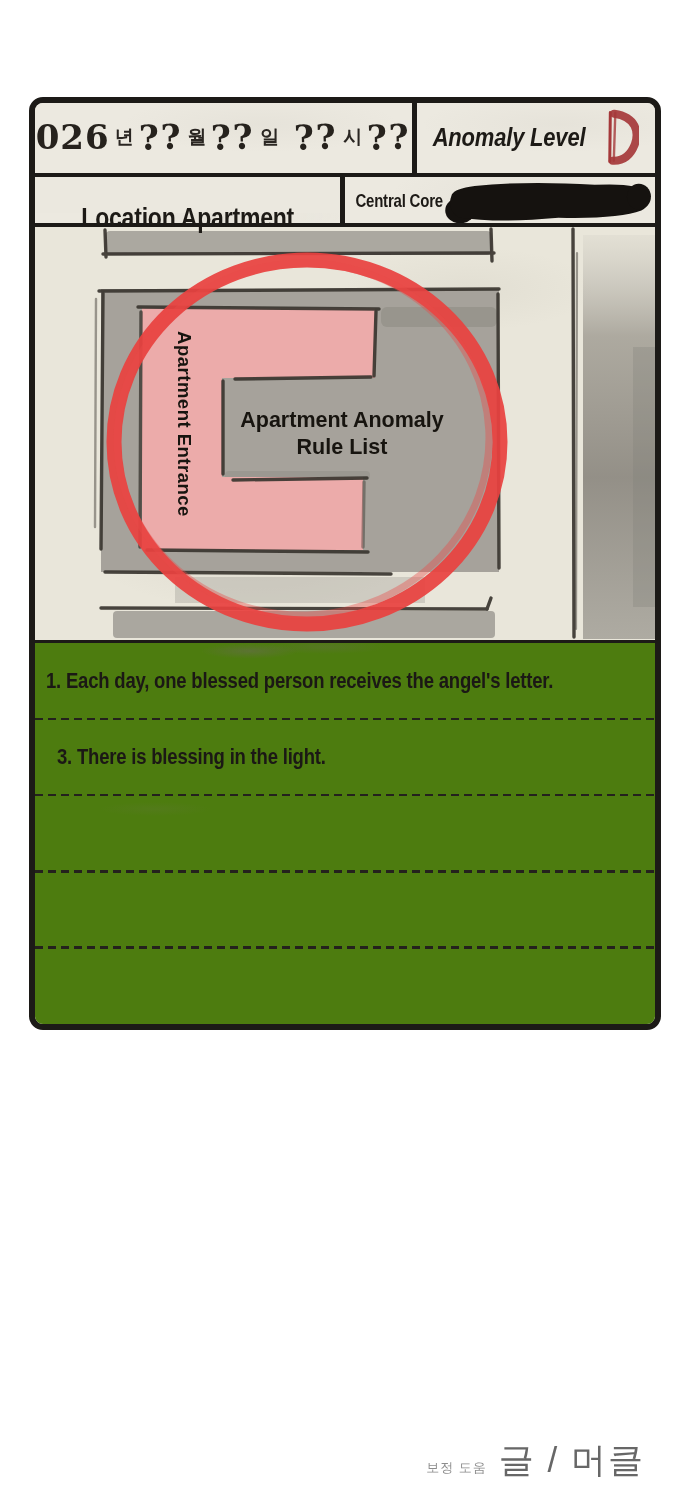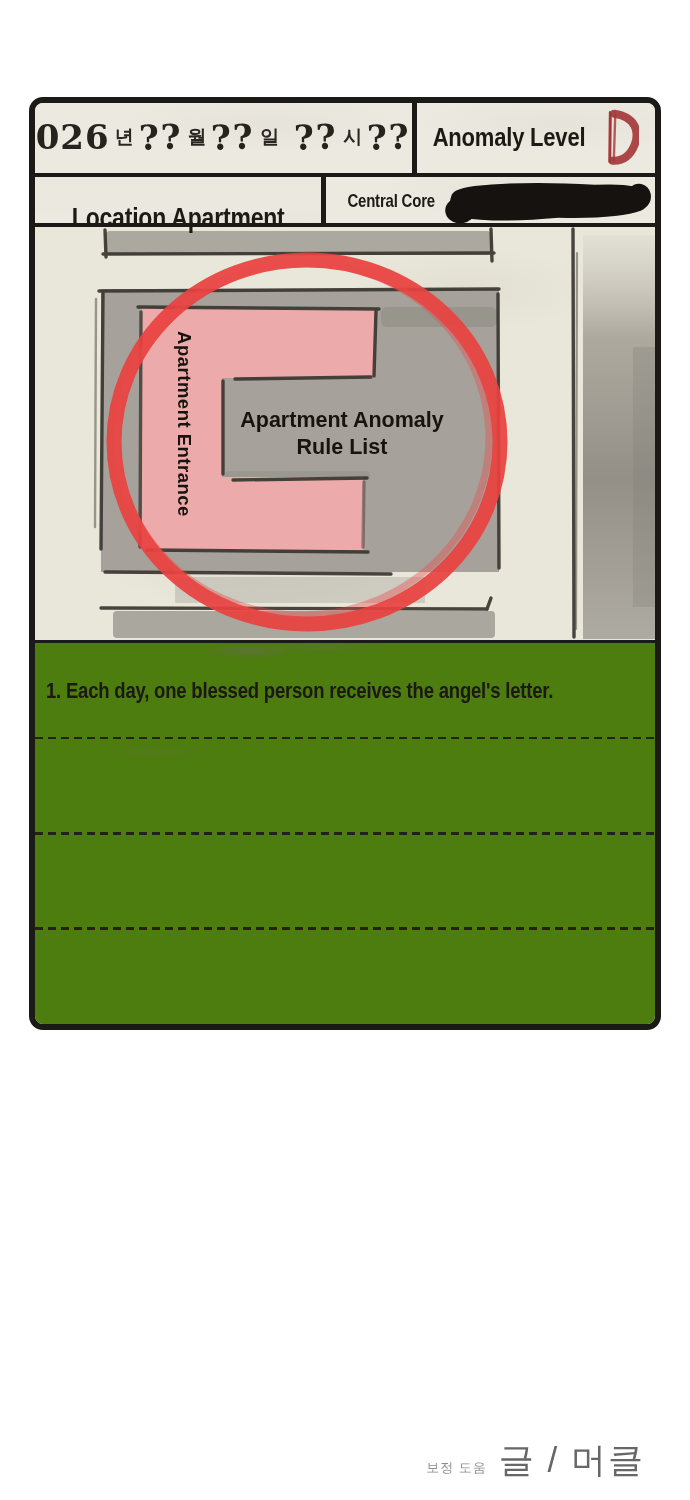--- a/index.html
+++ b/index.html
@@ -16,23 +16,23 @@
     display:flex;flex-direction:column;overflow:hidden;
   }
   .row{box-sizing:border-box;display:flex;}
   .row1{height:74px;border-bottom:4px solid #1c1a17;}
   .row2{height:50px;border-bottom:4px solid #1c1a17;}
   .cell{box-sizing:border-box;display:flex;align-items:center;
     background:
       radial-gradient(200px 40px at 60% 30%, rgba(150,145,133,.07), transparent 70%),
       #ece9e0;}
   .date-cell{width:377px;justify-content:center;gap:4px;padding-bottom:2px;}
-  .anom-cell{flex:1;border-left:5px solid #1c1a17;justify-content:center;gap:14px;}
+  .anom-cell{flex:1;border-left:5px solid #1c1a17;justify-content:center;gap:14px;font-style:italic;}
   .loc-cell{width:313px;justify-content:center;margin-top:36px;}
-  .core-cell{flex:1;border-left:5px solid #1c1a17;padding-left:21px;gap:8px;text-align:center;}
+  .core-cell{flex:1;border-left:5px solid #1c1a17;padding-left:10px;gap:0;text-align:center;}
   .hand{font-family:"DejaVu Serif", serif;font-weight:bold;color:#26221d;}
   .yr{font-size:34px;letter-spacing:1px;}
   .qq{font-size:34px;letter-spacing:2px;transform:rotate(-2deg);}
   .hg{font-size:19px;font-weight:bold;color:#2a2622;padding:0 1px;}
   .gap-big{margin-left:10px;}
   .comic{display:inline-block;transform:scaleY(1.18);transform-origin:center;
     font-weight:bold;letter-spacing:-0.2px;color:#1d1a16;}
   .anom-label{font-size:22px;}
   .loc-label{font-size:23px;}
   .core-label{font-size:15px;white-space:nowrap;}
@@ -166,20 +166,23 @@
         <ellipse cx="272" cy="215" rx="193" ry="182" stroke="#e8423f" stroke-width="15" fill="none" opacity="0.93"></ellipse>
         <ellipse cx="268" cy="212" rx="186" ry="176" stroke="#e94b48" stroke-width="7" fill="none" opacity="0.4" transform="rotate(-3 268 212)"></ellipse>
       </g>
     </svg>
   </div>
 
   <div class="rules">
     <div class="rrow r0">
       <span class="rtext">1. Each day, one blessed person receives the angel's letter.</span>
     </div>
+    <div class="rrow r2">
+      <span class="rtext">3. There is blessing in the light.</span>
+    </div>
     <div class="rrow r3"></div>
     <div class="rrow r4"></div>
     <div class="rrow r5"></div>
   </div>
 </div>
 
 <div class="footer">
   <span class="assist">보정 도움</span>
   <span class="credit">글 / 머클</span>
 </div>

